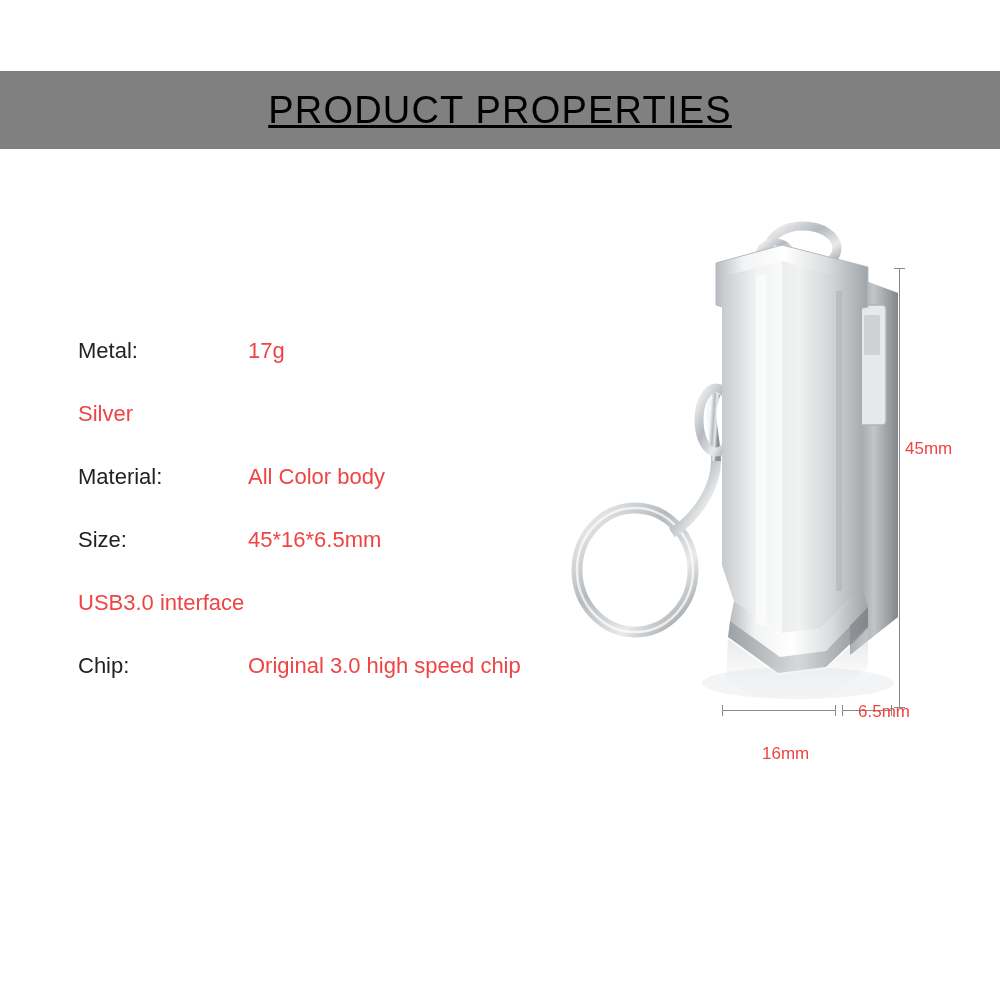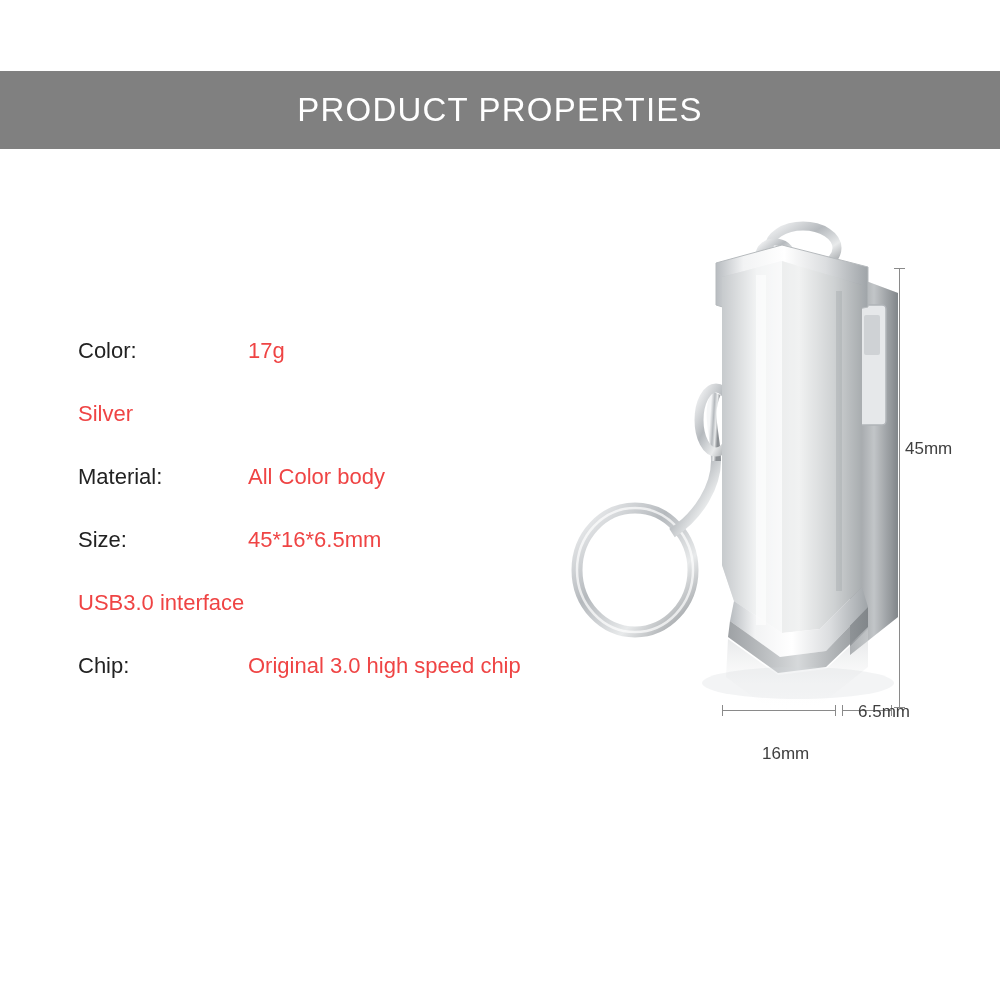--- a/index.html
+++ b/index.html
@@ -21,25 +21,26 @@
     left: 0;
     top: 71px;
     width: 1000px;
     height: 78px;
     background: #808080;
     display: flex;
     align-items: center;
     justify-content: center;
   }
   .banner-title {
-    color: #ffffff;
-    font-size: 33px;
+    color: #000000;
+    font-size: 38px;
     letter-spacing: 1.2px;
     font-weight: 400;
     white-space: nowrap;
+    text-decoration: underline;
   }
 
   
   .specs {
     position: absolute;
     left: 78px;
     top: 338px;
     width: 560px;
   }
   .spec-row {
@@ -65,21 +66,21 @@
     left: 520px;
     top: 215px;
     width: 420px;
     height: 500px;
   }
 
   
   .dim {
     position: absolute;
     font-size: 17px;
-    color: #404040;
+    color: #ef4444;
     white-space: nowrap;
   }
   .dim-45 { left: 905px; top: 439px; }
   .dim-16 { left: 762px; top: 744px; }
   .dim-65 { left: 858px; top: 702px; }
 
   
   .vline {
     position: absolute;
     left: 899px;
@@ -124,21 +125,21 @@
 </head>
 <body>
 
 <div class="banner">
   <div class="banner-title">PRODUCT PROPERTIES</div>
 </div>
 
 <div class="specs">
 
   <div class="spec-row">
-    <div class="spec-label">Color:</div>
+    <div class="spec-label">Metal:</div>
     <div class="spec-value">17g</div>
   </div>
 
   <div class="spec-row">
     <div class="spec-value">Silver</div>
   </div>
 
   <div class="spec-row">
     <div class="spec-label">Material:</div>
     <div class="spec-value">All Color body</div>

